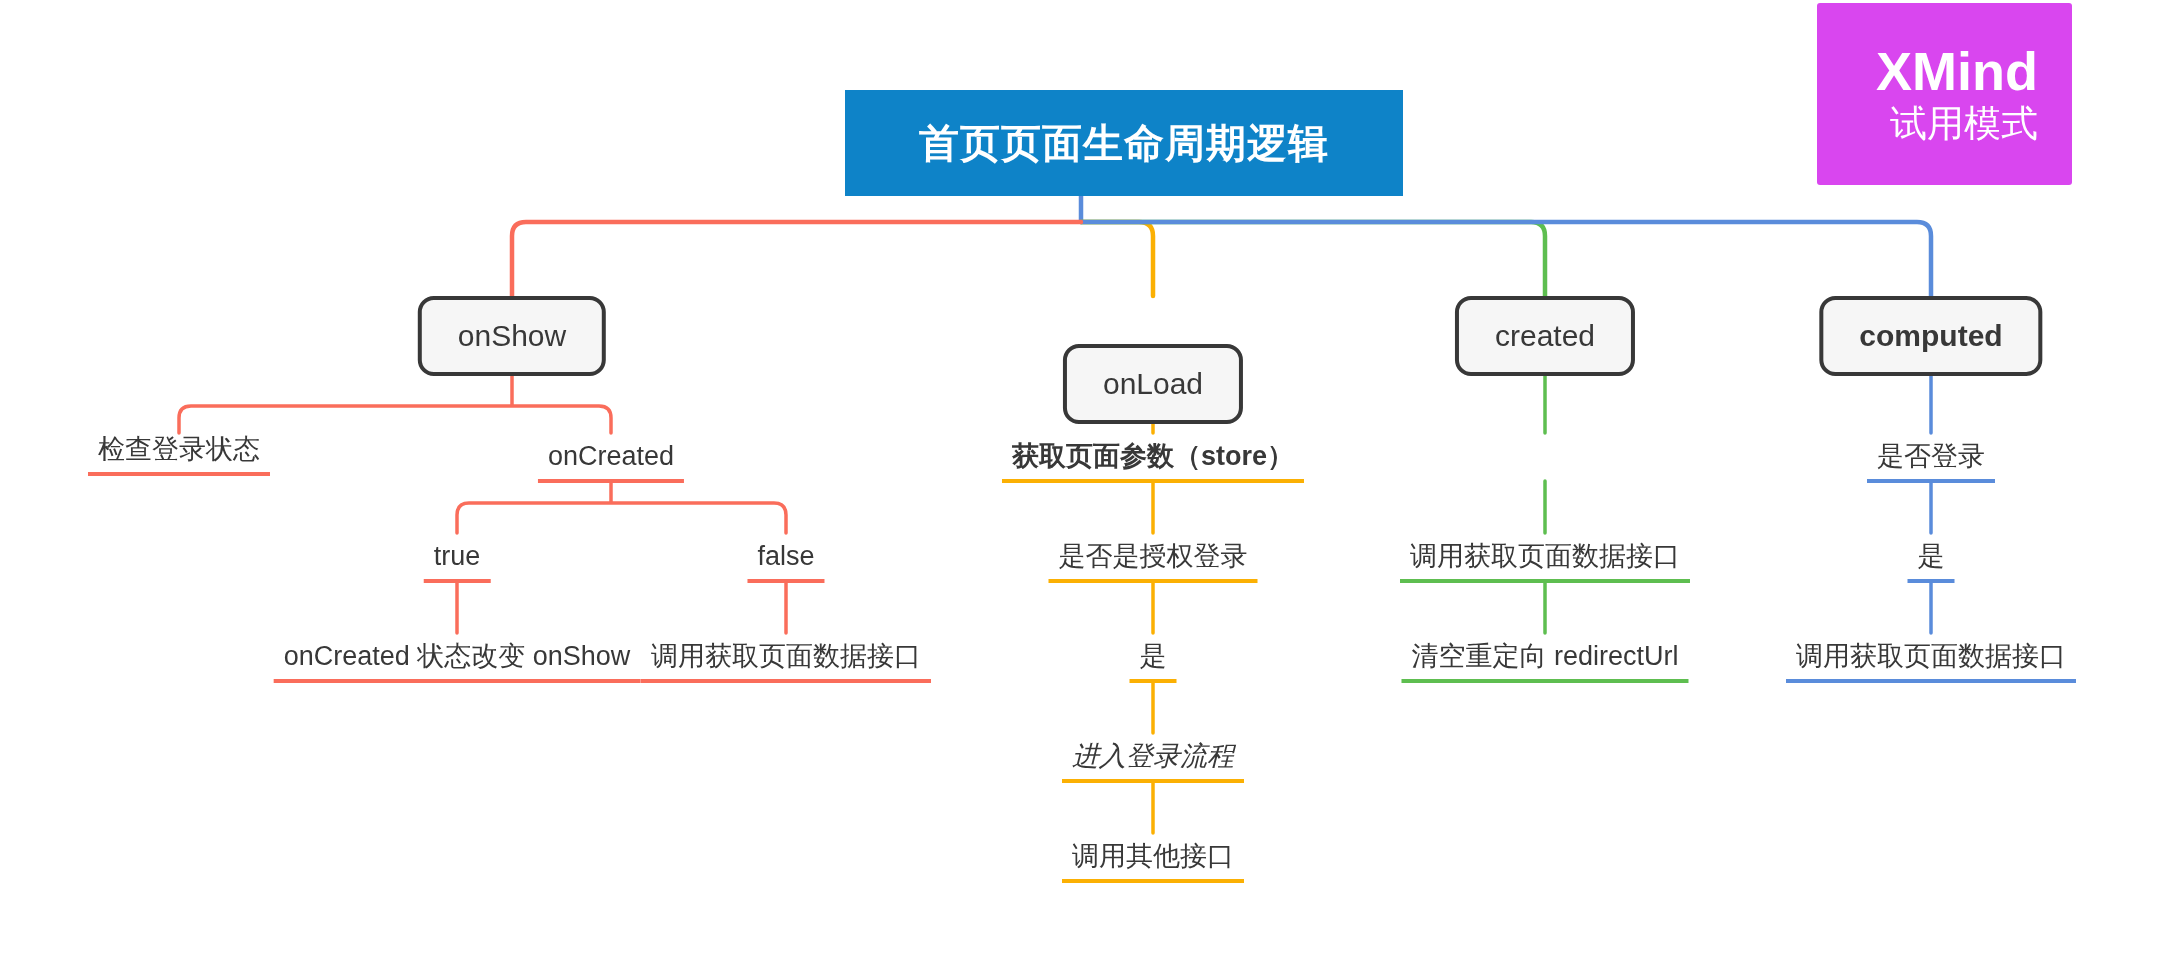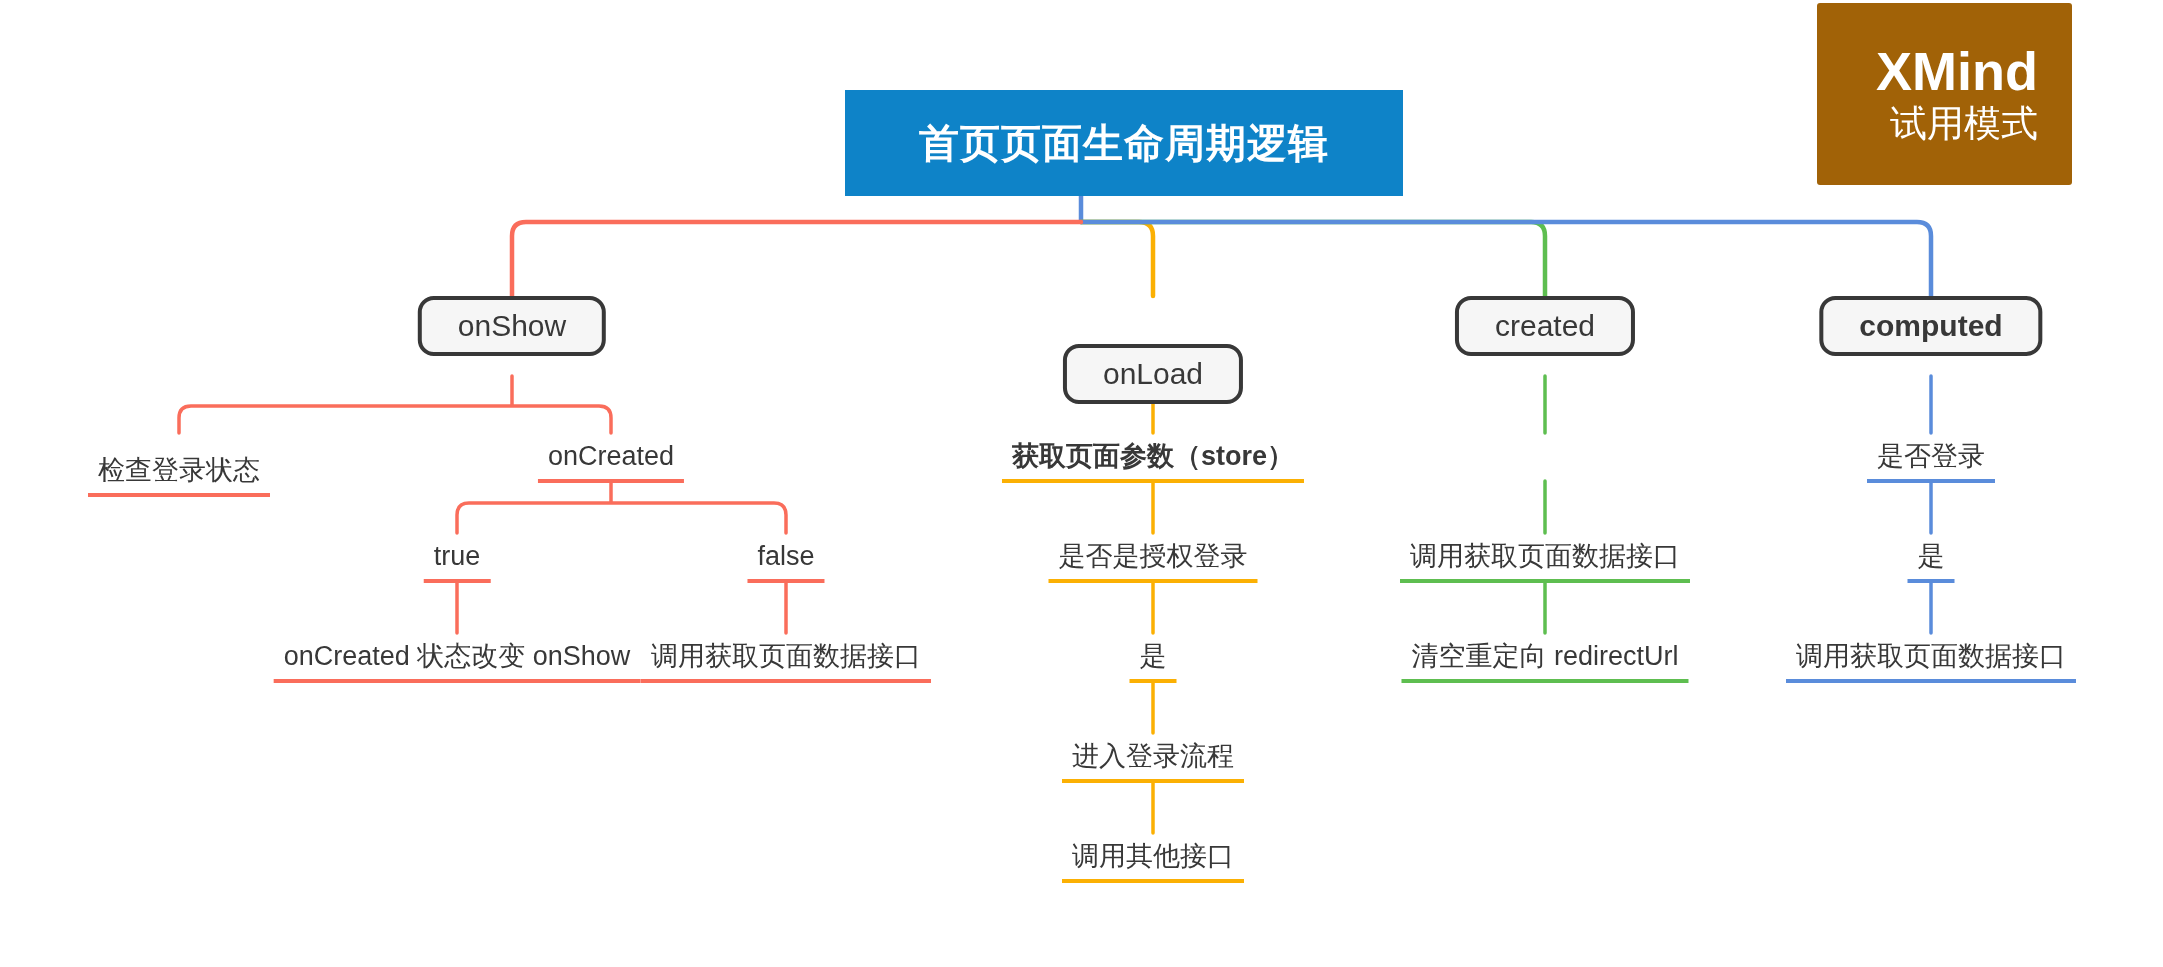--- a/index.html
+++ b/index.html
@@ -11,39 +11,39 @@
   .stage{position:relative;width:2163px;height:967px;background:#ffffff;overflow:hidden;}
   .connectors{position:absolute;left:0;top:0;width:2163px;height:967px;}
 
   .root-topic{
     position:absolute;left:845px;top:90px;width:558px;height:106px;
     background:#0E83C8;color:#ffffff;
     display:flex;align-items:center;justify-content:center;
     font-size:40px;font-weight:bold;letter-spacing:1px;
   }
   .topic{
-    position:absolute;top:296px;height:60px;transform:translateX(-50%);
+    position:absolute;top:296px;height:80px;transform:translateX(-50%);
     display:inline-flex;align-items:center;justify-content:center;
     padding:0 36px;box-sizing:border-box;
     background:#F6F6F6;border:4px solid #383838;border-radius:16px;
     font-size:30px;color:#383838;white-space:nowrap;
   }
   .leaf{
     position:absolute;transform:translateX(-50%);
     font-size:27px;line-height:38px;white-space:nowrap;
     padding:0 10px 4px 10px;border-bottom:4px solid;color:#383838;
   }
   .u-red{border-bottom-color:#FA6D5B;}
   .u-yellow{border-bottom-color:#FBB003;}
   .u-green{border-bottom-color:#5EBE50;}
   .u-blue{border-bottom-color:#5A8CDB;}
 
   .watermark{
     position:absolute;left:1817px;top:3px;width:255px;height:182px;
-    background:#a16207;color:#ffffff;border-radius:3px;
+    background:#d946ef;color:#ffffff;border-radius:3px;
     display:flex;flex-direction:column;align-items:flex-end;justify-content:center;
     padding-right:34px;box-sizing:border-box;gap:6px;
   }
   .watermark .wm-title{font-size:54px;font-weight:bold;line-height:54px;}
   .watermark .wm-subtitle{font-size:37px;line-height:40px;}
 </style>
 </head>
 <body>
 
 <div class="stage">
@@ -70,31 +70,31 @@
     <path stroke="#5A8CDB" stroke-width="3.5" d="M1931 376 V433 M1931 481 V533 M1931 581 V633"></path>
   </svg>
 
   <div class="root-topic">首页页面生命周期逻辑</div>
 
   <div class="topic" style="left:512px;">onShow</div>
   <div class="topic" style="left:1153px;margin-top:48px;">onLoad</div>
   <div class="topic" style="left:1545px;">created</div>
   <div class="topic" style="left:1931px;font-weight:bold;">computed</div>
 
-  <div class="leaf u-red" style="left:179px;top:451px;">检查登录状态</div>
+  <div class="leaf u-red" style="left:179px;top:430px;">检查登录状态</div>
   <div class="leaf u-red" style="left:611px;top:437px;">onCreated</div>
   <div class="leaf u-red" style="left:457px;top:537px;">true</div>
   <div class="leaf u-red" style="left:786px;top:537px;">false</div>
   <div class="leaf u-red" style="left:457px;top:637px;">onCreated 状态改变 onShow</div>
   <div class="leaf u-red" style="left:786px;top:637px;">调用获取页面数据接口</div>
 
   <div class="leaf u-yellow" style="left:1153px;top:437px;font-weight:bold;">获取页面参数（store）</div>
   <div class="leaf u-yellow" style="left:1153px;top:537px;">是否是授权登录</div>
   <div class="leaf u-yellow" style="left:1153px;top:637px;">是</div>
-  <div class="leaf u-yellow" style="left:1153px;top:737px;">进入登录流程</div>
+  <div class="leaf u-yellow" style="left:1153px;top:737px;font-style:italic;">进入登录流程</div>
   <div class="leaf u-yellow" style="left:1153px;top:837px;">调用其他接口</div>
 
   <div class="leaf u-green" style="left:1545px;top:537px;">调用获取页面数据接口</div>
   <div class="leaf u-green" style="left:1545px;top:637px;">清空重定向 redirectUrl</div>
 
   <div class="leaf u-blue" style="left:1931px;top:437px;">是否登录</div>
   <div class="leaf u-blue" style="left:1931px;top:537px;">是</div>
   <div class="leaf u-blue" style="left:1931px;top:637px;">调用获取页面数据接口</div>
 
   <div class="watermark">

